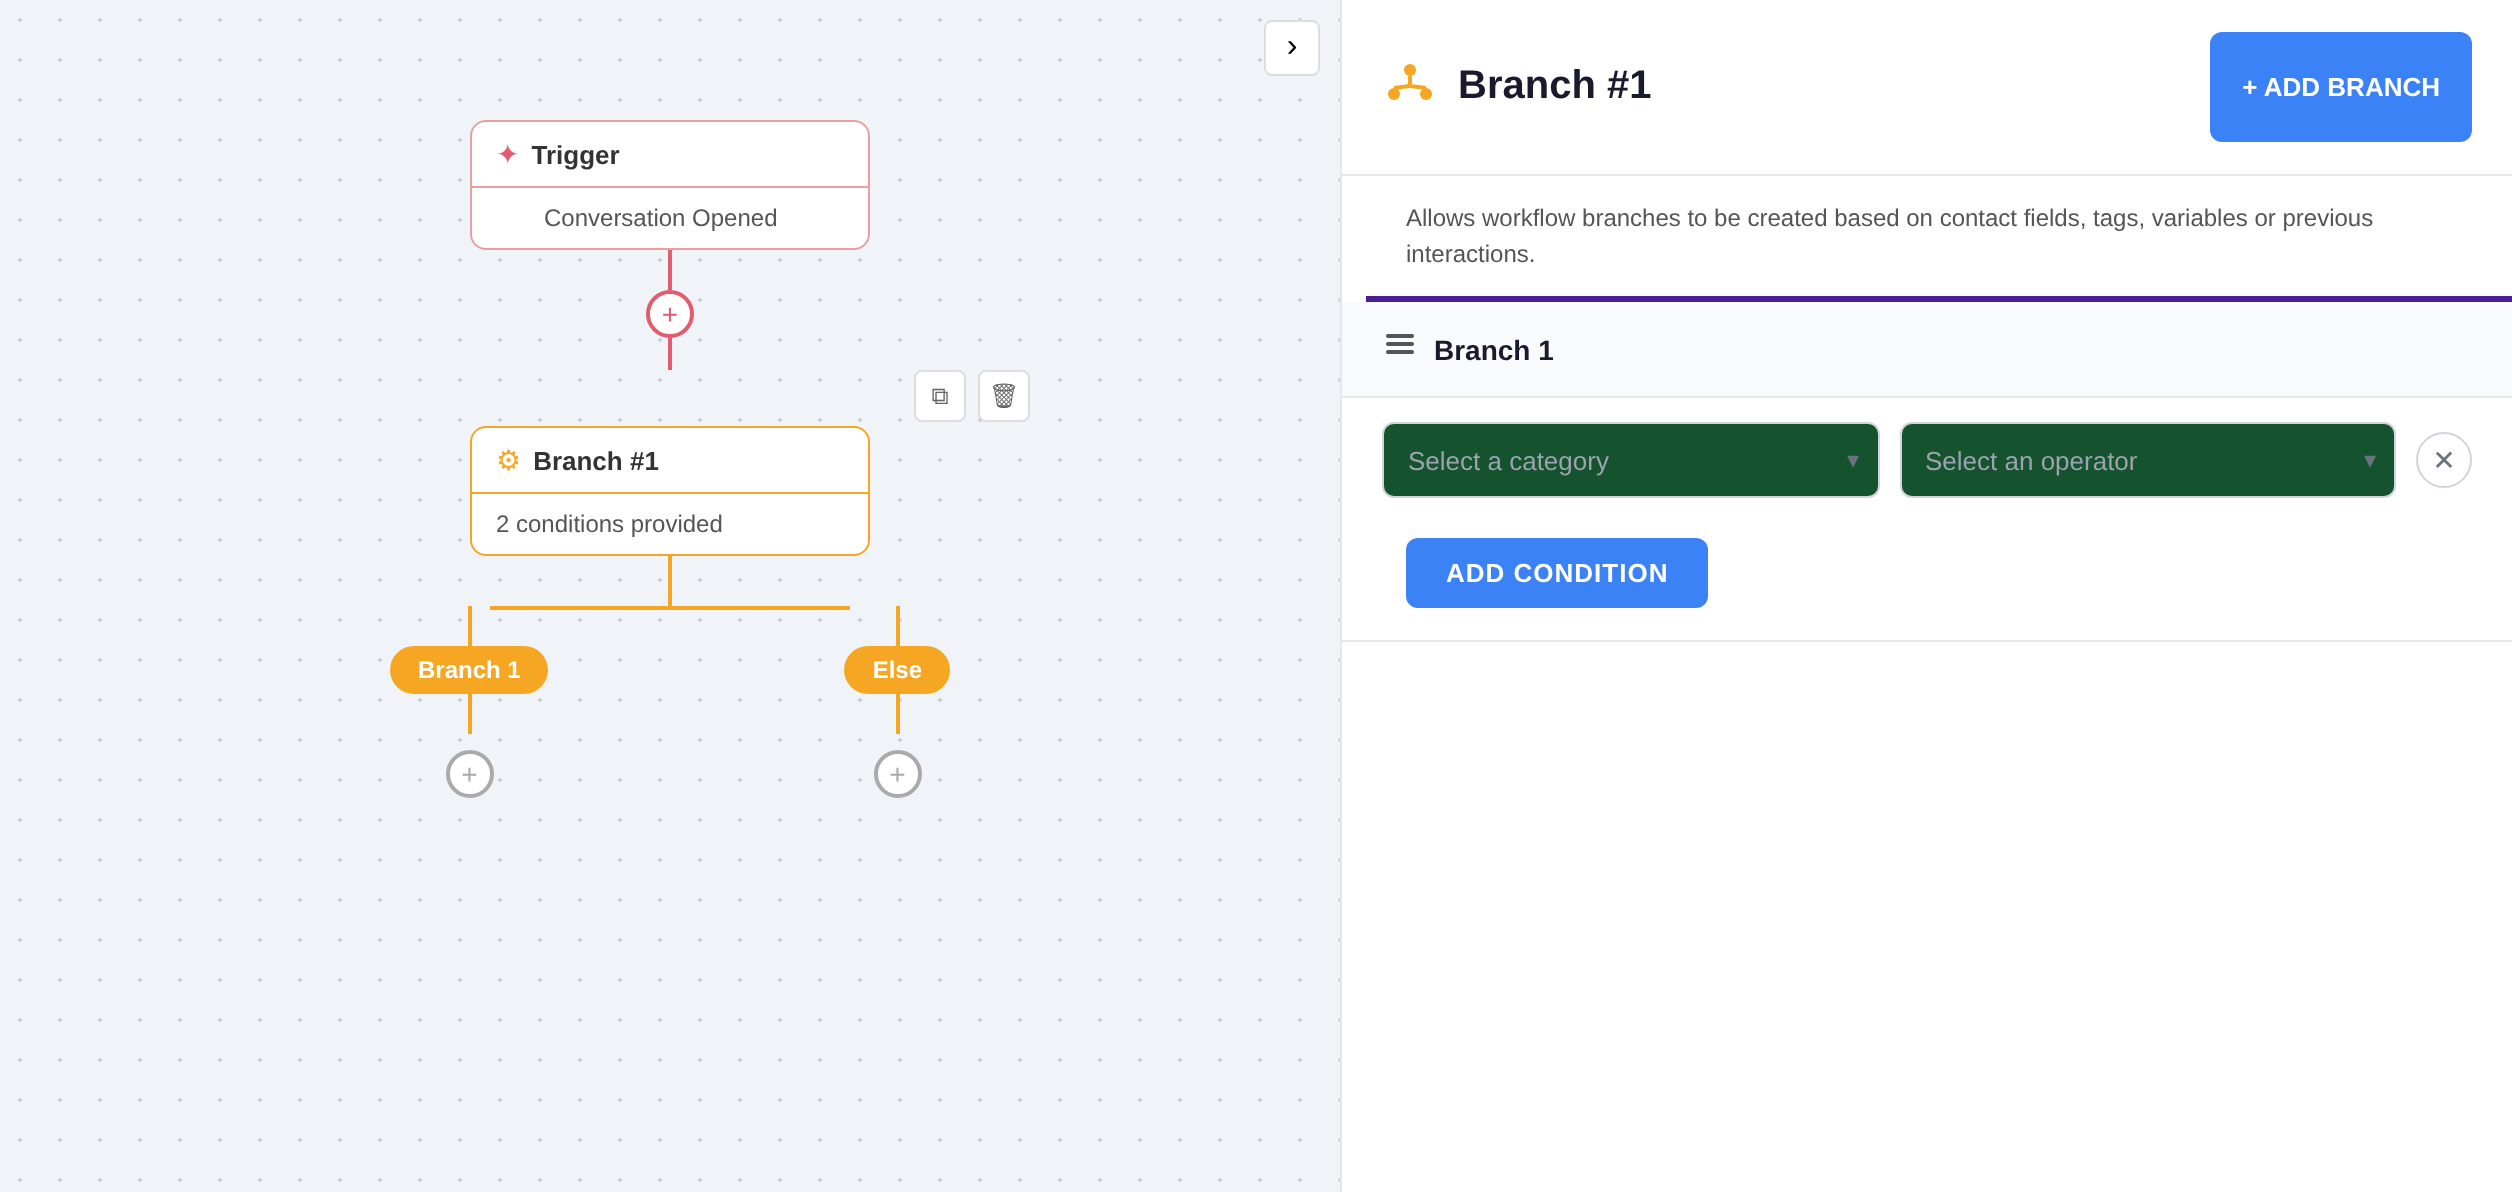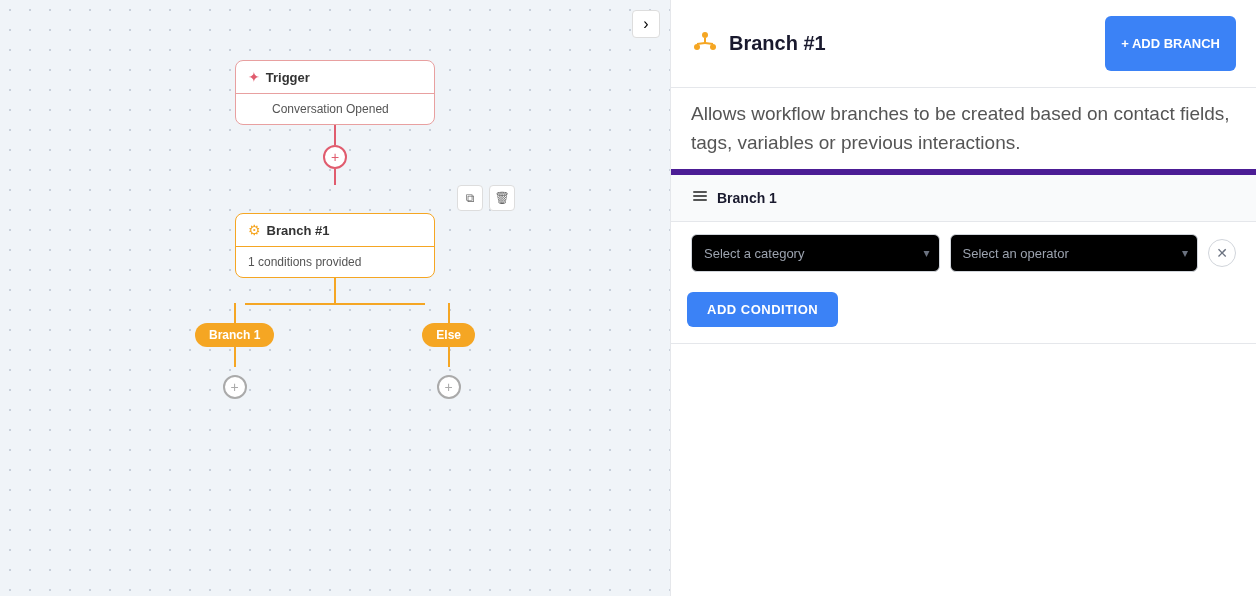--- a/index.html
+++ b/index.html
@@ -222,24 +222,25 @@
       font-size: 13px;
       font-weight: 600;
       cursor: pointer;
       display: flex;
       align-items: center;
       gap: 4px;
     }
 
     .panel-desc {
       padding: 12px 20px;
-      font-size: 19px;
+      font-size: 12px;
       color: #555;
-      border-bottom: 6px solid #4c1d95;
+      border-bottom: 3px solid #4c1d95;
       line-height: 1.5;
+      margin-left: 12px;
     }
 
     .panel-body {
       flex: 1;
       overflow-y: auto;
       padding: 0;
     }
 
     
     .branch-section {
@@ -279,21 +280,21 @@
     }
 
     .select-wrapper select {
       width: 100%;
       height: 38px;
       border: 1px solid #d1d5db;
       border-radius: 6px;
       padding: 0 32px 0 12px;
       font-size: 13px;
       color: #9ca3af;
-      background: #000000;
+      background: #14532d;
       appearance: none;
       cursor: pointer;
     }
 
     .select-chevron {
       position: absolute;
       right: 10px;
       top: 50%;
       transform: translateY(-50%);
       color: #6b7280;
@@ -318,21 +319,21 @@
 
     .add-condition-btn {
       background: #3b82f6;
       color: white;
       border: none;
       border-radius: 6px;
       padding: 10px 20px;
       font-size: 13px;
       font-weight: 700;
       cursor: pointer;
-      margin: 8px 16px 16px;
+      margin: 8px 32px 16px;
       letter-spacing: 0.5px;
     }
 
     .action-row {
       display: flex;
       align-items: center;
       gap: 6px;
       align-self: flex-end;
       position: relative;
       right: -40px;
@@ -368,21 +369,21 @@
       <div class="action-btn">
         <span>🗑</span>
       </div>
     </div>
 
     <div class="branch-node">
       <div class="branch-header">
         <span class="branch-icon">⚙</span>
         <span class="branch-title">Branch #1</span>
       </div>
-      <div class="branch-body">1 conditions provided</div>
+      <div class="branch-body">2 conditions provided</div>
     </div>
 
     <div style="width:2px;height:25px;background:#f5a623;margin:0 auto;"></div>
 
     <div style="position:relative;width:280px;">
 
       <div style="position:absolute;top:0;left:50px;width:180px;height:2px;background:#f5a623;"></div>
 
       <div style="display:flex;justify-content:space-between;width:100%;">
 

